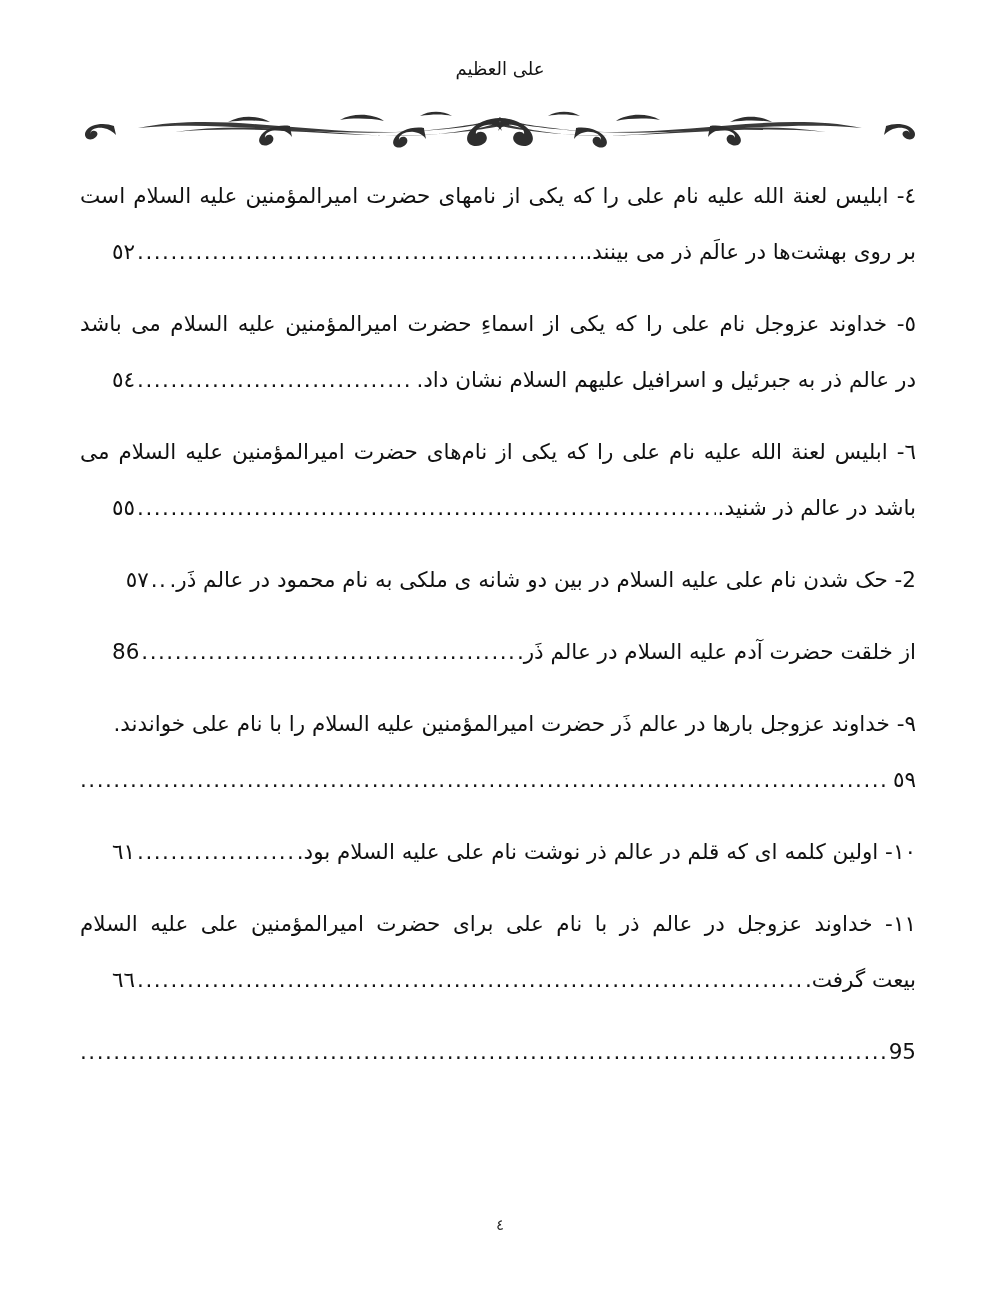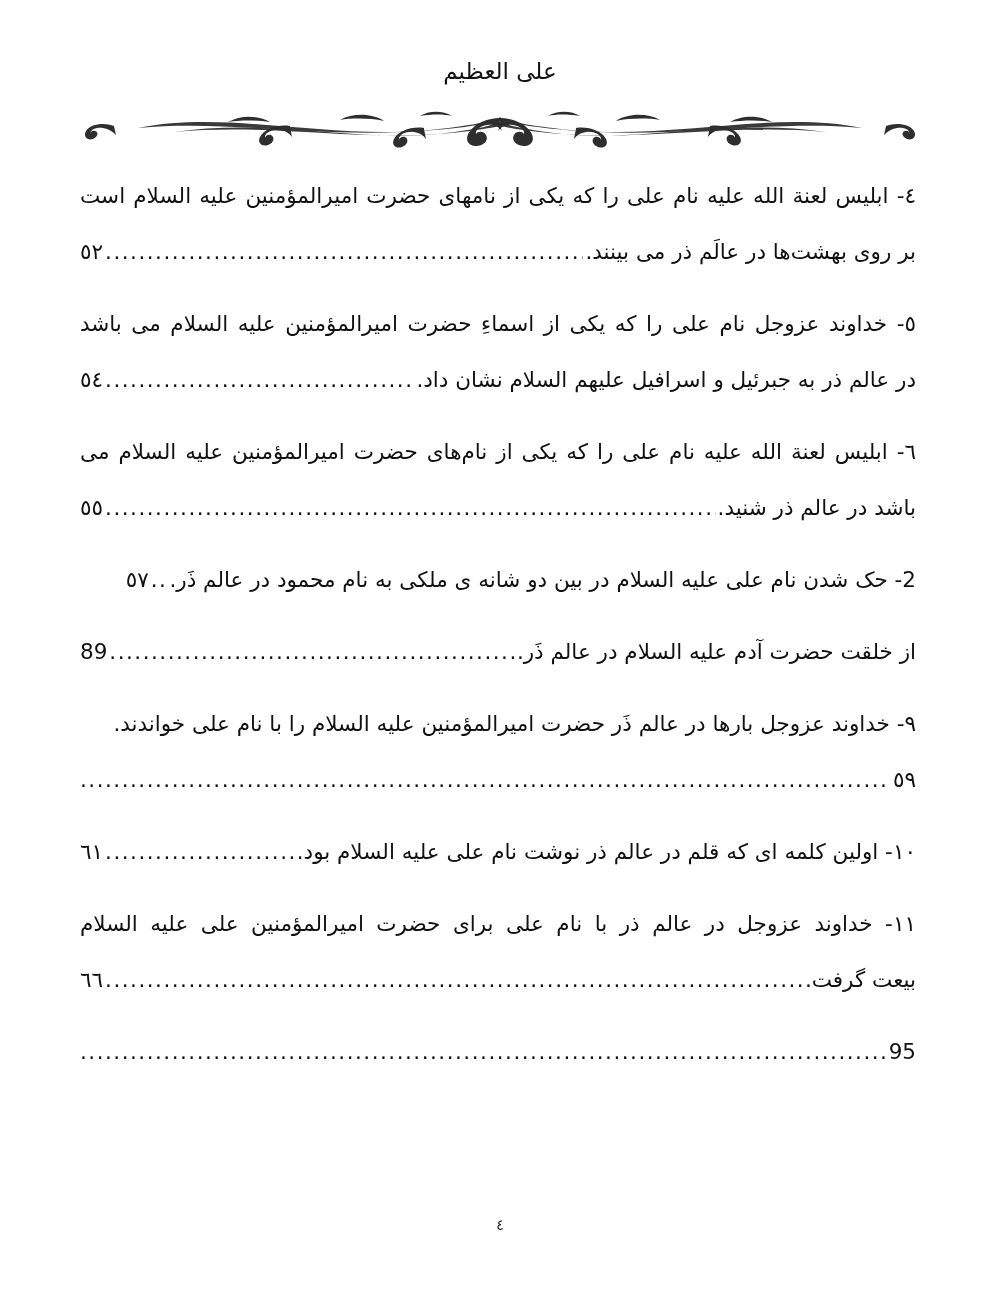--- a/index.html
+++ b/index.html
@@ -18,21 +18,21 @@
     direction: rtl;
   }
 
   
   .running-head {
     position: absolute;
     top: 58px;
     left: 0;
     right: 0;
     text-align: center;
-    font-size: 23px;
+    font-size: 18px;
     line-height: 1.2;
     color: #121212;
     font-family: "DejaVu Sans", "Liberation Sans", sans-serif;
     letter-spacing: 0.5px;
   }
 
   
   .ornament {
     position: absolute;
     top: 104px;
@@ -93,20 +93,21 @@
     color: #111111;
     margin: 0 2px;
     direction: ltr;
     text-align: left;
   }
   .line.leader .pageno {
     flex: 0 0 auto;
     white-space: nowrap;
     font-size: 21.5px;
     color: #111111;
+    margin-left: 32px;
   }
 
   
   .line.tight .dots {
     flex: 0 0 auto;
     letter-spacing: 1.5px;
   }
 
   
   .line.numonly {
@@ -214,21 +215,21 @@
         <span class="txt">2- حک شدن نام علی علیه السلام در بین دو شانه ی ملکی به نام محمود در عالم ذَر.</span>
         <span class="dots">..</span>
         <span class="pageno">٥٧</span>
       </div>
     </div>
 
     <div class="entry">
       <div class="line leader">
         <span class="txt">از خلقت حضرت آدم علیه السلام در عالم ذَر.</span>
         <span class="dots">..................................................................................................................................</span>
-        <span class="pageno">89</span>
+        <span class="pageno">86</span>
       </div>
     </div>
 
     <div class="entry">
       <div class="line">
         <span class="txt">٩- خداوند عزوجل بارها در عالم ذَر حضرت امیرالمؤمنین علیه السلام را با نام علی خواندند.</span>
       </div>
       <div class="line numonly">
         <span class="pageno">٥٩</span>
         <span class="dots">..................................................................................................................................</span>

